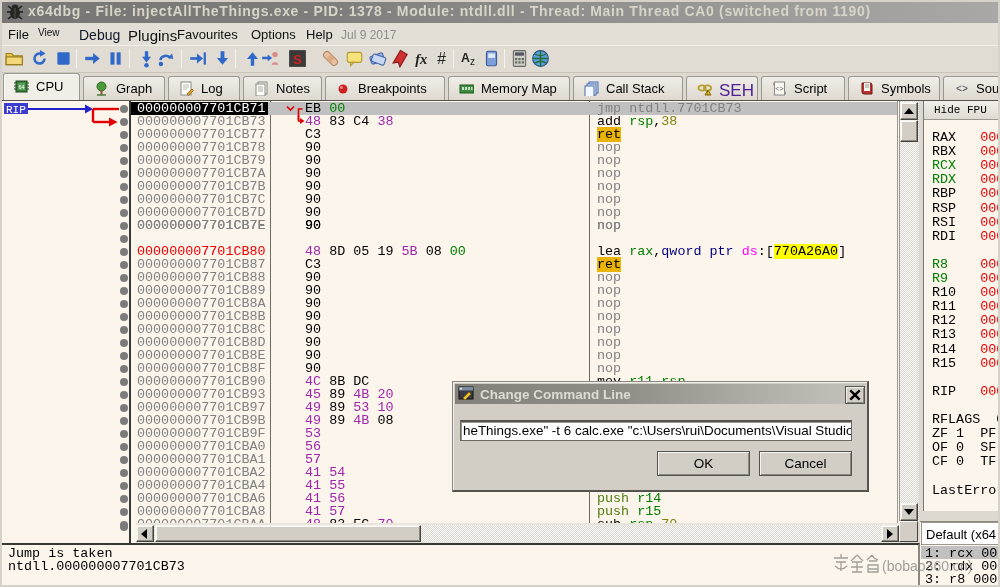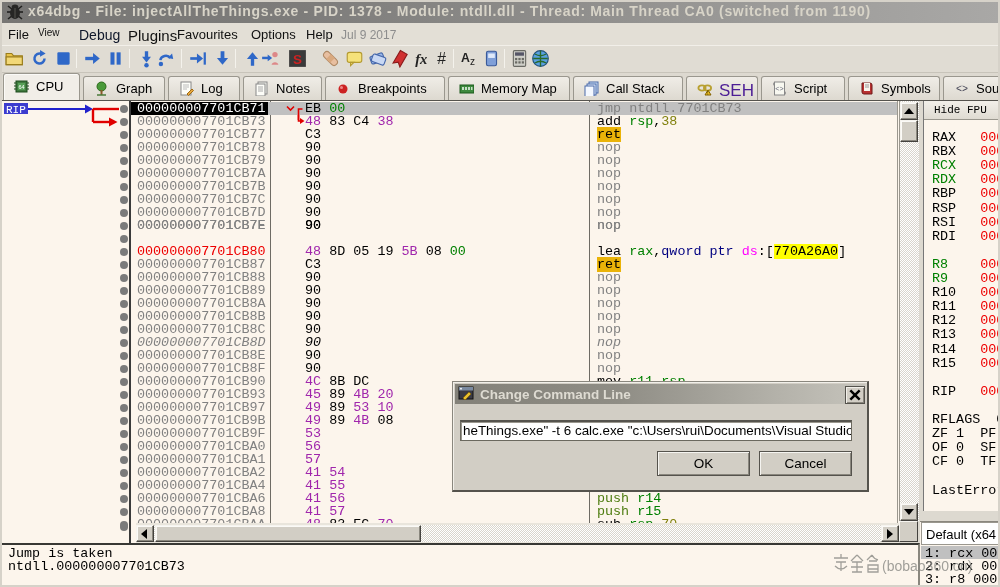--- a/index.html
+++ b/index.html
@@ -363,21 +363,21 @@
 <span class="bc"><span class="k">90</span></span>
 <span class="dc"><span class="g">nop</span></span>
 </div>
 <span style="position:absolute;left:120px;top:224.5px;width:8px;height:8px;border-radius:50%;background:#7b7b7b"></span>
 <div class="row mono" style="top:222px;">
 <span class="ac g">000000007701CB8C</span>
 <span class="bc"><span class="k">90</span></span>
 <span class="dc"><span class="g">nop</span></span>
 </div>
 <span style="position:absolute;left:120px;top:237.5px;width:8px;height:8px;border-radius:50%;background:#7b7b7b"></span>
-<div class="row mono" style="top:235px;font-style:italic;">
+<div class="row mono" style="top:235px;">
 <span class="ac g">000000007701CB8D</span>
 <span class="bc"><span class="k">90</span></span>
 <span class="dc"><span class="g">nop</span></span>
 </div>
 <span style="position:absolute;left:120px;top:250.5px;width:8px;height:8px;border-radius:50%;background:#7b7b7b"></span>
 <div class="row mono" style="top:248px;">
 <span class="ac g">000000007701CB8E</span>
 <span class="bc"><span class="k">90</span></span>
 <span class="dc"><span class="g">nop</span></span>
 </div>

